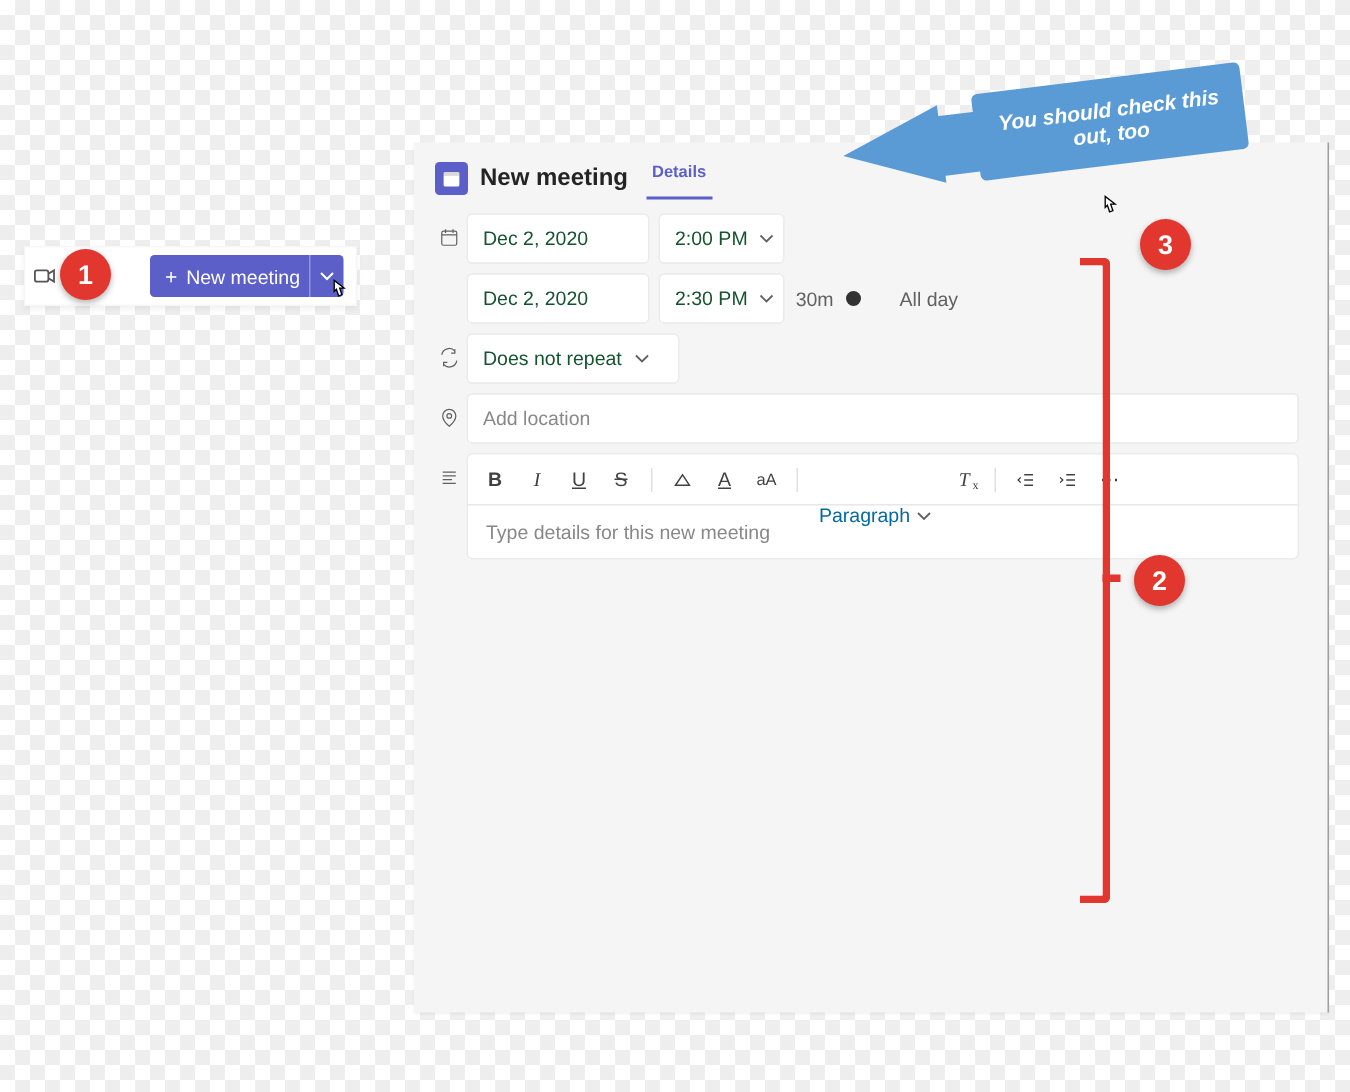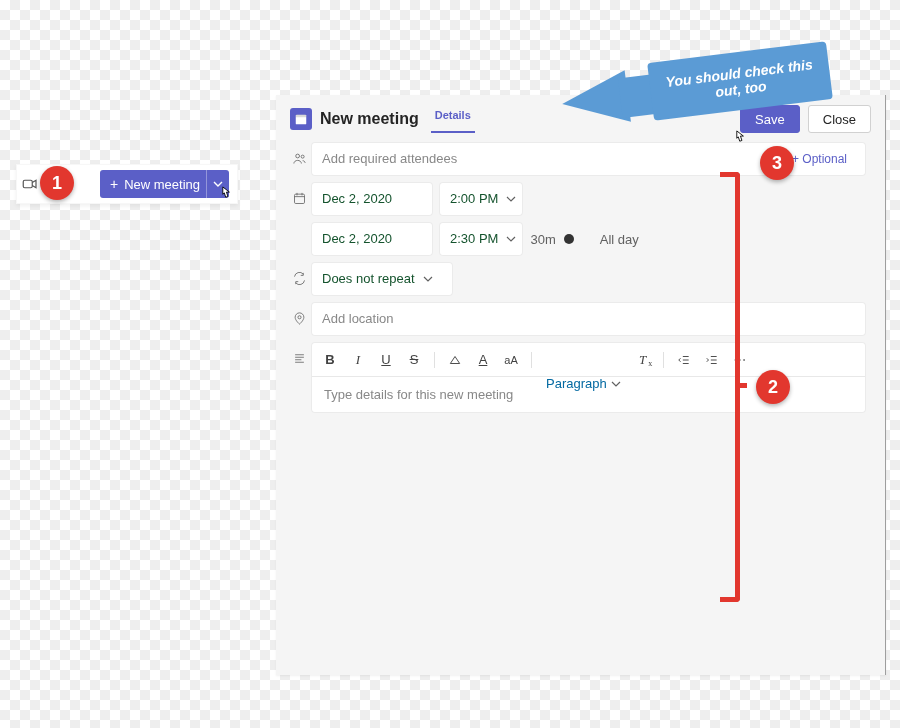--- a/index.html
+++ b/index.html
@@ -226,46 +226,26 @@
 
   <div class="panel-header">
     <span class="cal-badge">
       <svg viewBox="0 0 16 16">
           <rect x="2" y="3" width="12" height="11" rx="1" fill="currentColor"></rect>
           <rect x="2" y="3" width="12" height="3" fill="rgba(0,0,0,0.15)"></rect>
         </svg>
     </span>
     <span class="title-bold">New meeting</span>
     <span class="tab active">Details</span>
-    <div class="header-actions">
-      <div class="btn primary">Save</div>
-      <div class="btn">Close</div>
-    </div>
   </div>
 
 
   <div class="form-area">
 
 
-    <div class="row">
-      <div class="row-icon">
-        <svg viewBox="0 0 24 24">
-            <circle cx="9" cy="8" r="3"></circle>
-            <path d="M3 20c0-3 3-5 6-5s6 2 6 5"></path>
-            <circle cx="17" cy="9" r="2.4"></circle>
-            <path d="M21 19c0-2-2-3.5-4-3.5"></path>
-          </svg>
-      </div>
-      <div class="row-body">
-        <div class="field full placeholder" style="display:flex;">
-          <span>Add required attendees</span>
-          <span class="optional-link">+ Optional</span>
-        </div>
-      </div>
-    </div>
 
     <div class="row">
       <div class="row-icon">
         <svg viewBox="0 0 24 24">
             <rect x="4" y="5" width="16" height="15" rx="2"></rect>
             <path d="M4 9h16M8 3v4M16 3v4"></path>
           </svg>
       </div>
       <div class="row-body" style="flex-direction:column; align-items:flex-start; gap:8px;">
         <div style="display:flex; gap:8px; align-items:center;">

